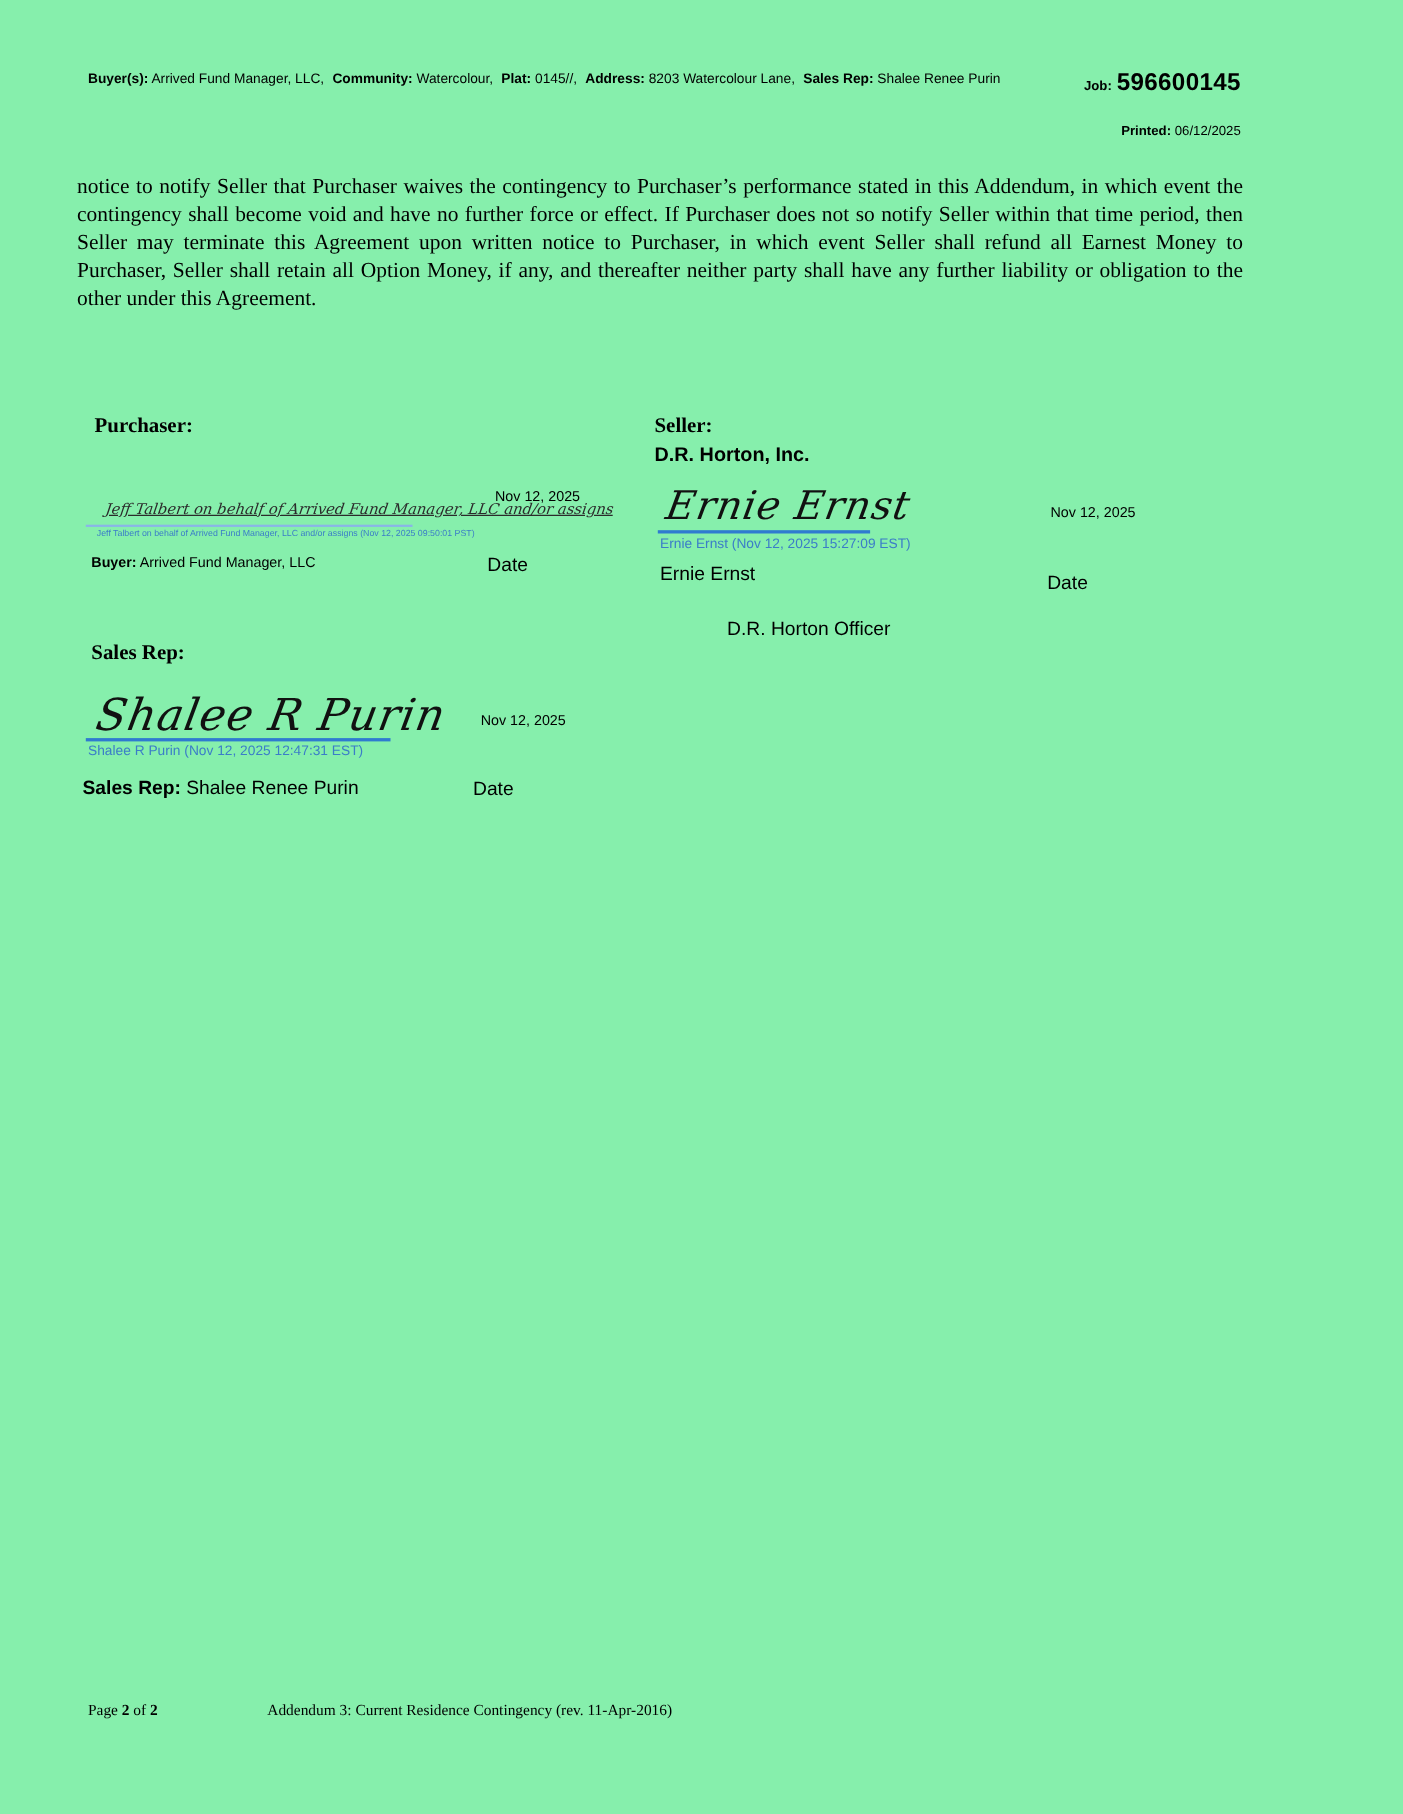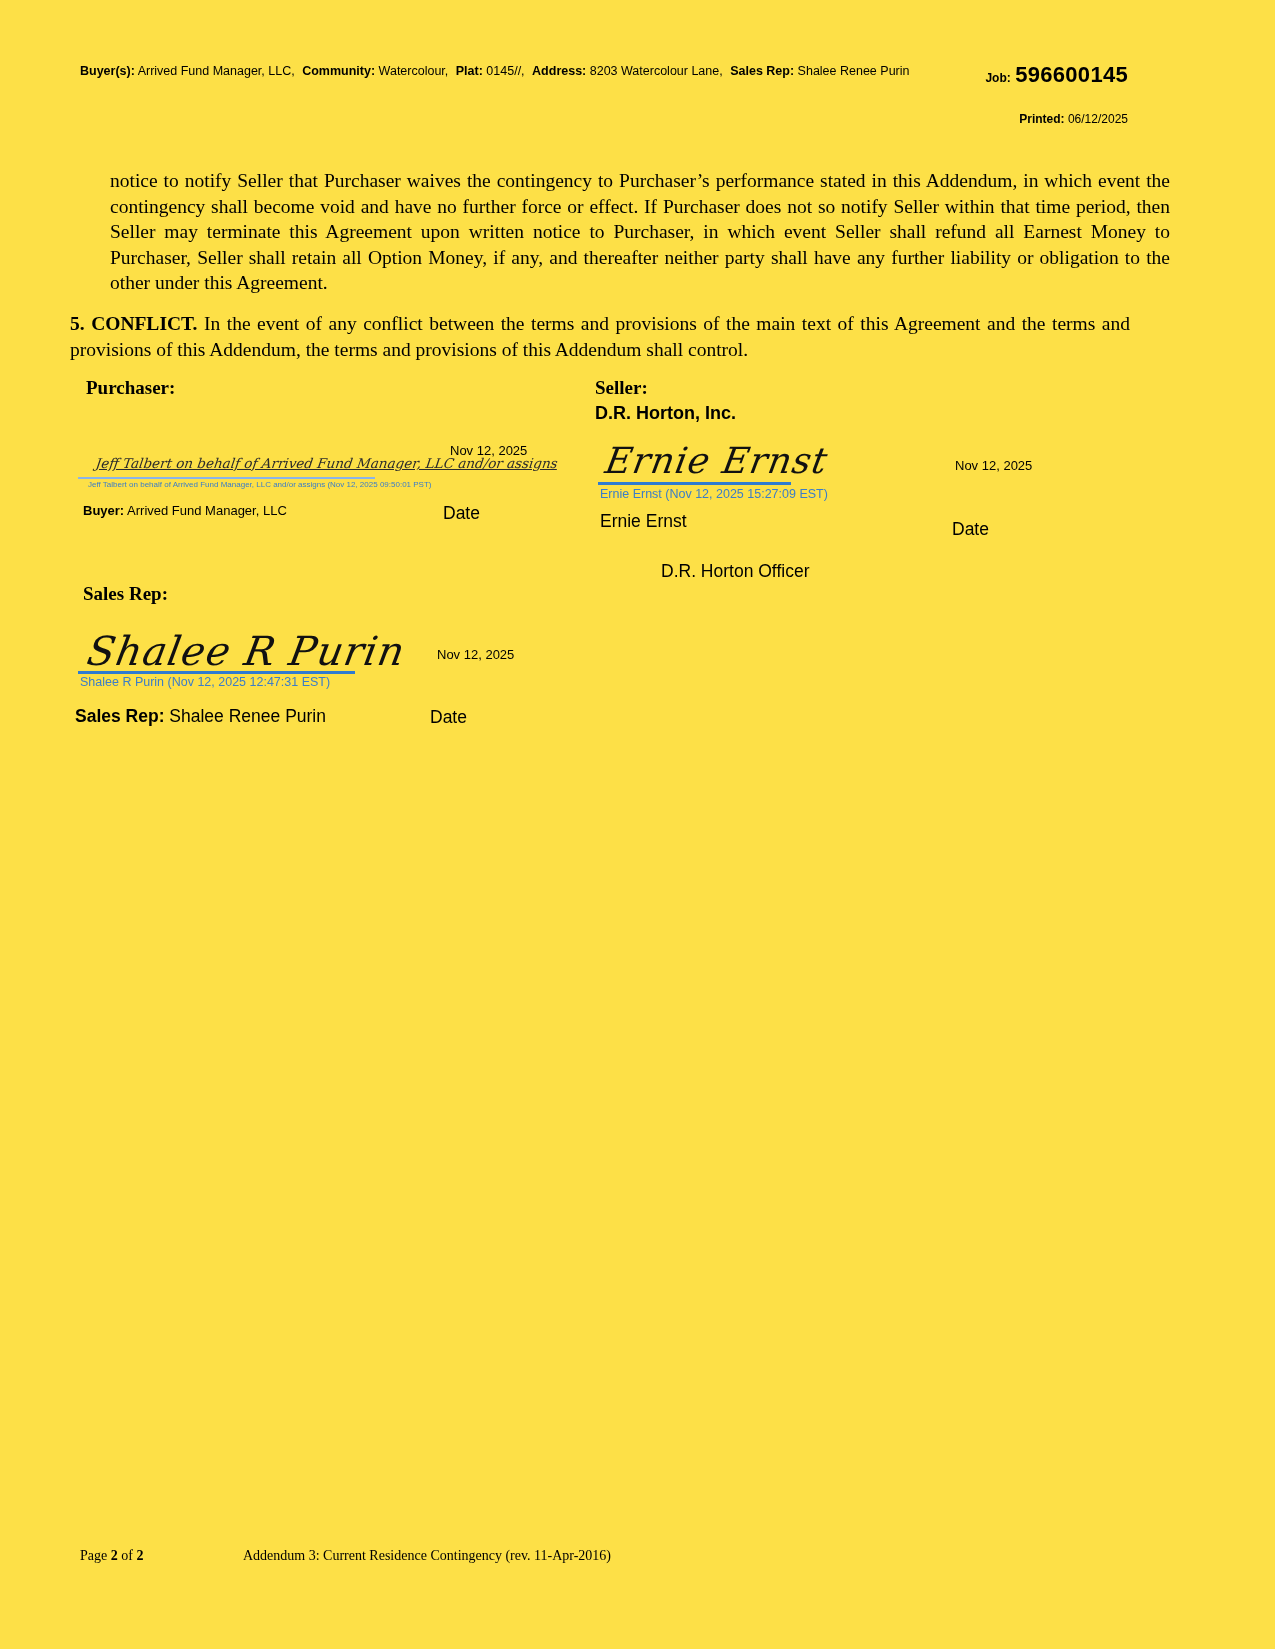--- a/index.html
+++ b/index.html
@@ -2,44 +2,43 @@
 <html><head>
 <meta charset="utf-8">
 <style>
   * { margin: 0; padding: 0; box-sizing: border-box; }
   html, body { background: #ffffff; }
   .page {
     position: relative;
     width: 1275px;
     height: 1649px;
     margin: 0 auto;
-    background: #fde047;
+    background: #86efac;
     font-family: "Liberation Serif", serif;
     color: #000000;
     overflow: hidden;
   }
   .sans { font-family: "Liberation Sans", sans-serif; }
   .serif { font-family: "Liberation Serif", serif; }
   .abs { position: absolute; }
   .b { font-weight: bold; }
 
   
   .header-info { left: 80px; top: 64px; font-size: 12.5px; white-space: nowrap; }
   .header-info .seg { margin-right: 4px; }
   .job-line { right: 147px; top: 62px; white-space: nowrap; }
   .job-label { font-size: 12px; font-weight: bold; }
   .job-number { font-size: 22px; font-weight: bold; letter-spacing: 0.3px; }
   .printed-line { right: 147px; top: 112px; font-size: 12px; white-space: nowrap; }
 
   
   .para {
-    left: 70px; top: 168px; width: 1060px;
+    left: 70px; top: 157px; width: 1060px;
     font-size: 19.5px; line-height: 25.6px;
     text-align: justify;
-    margin-left: 40px;
   }
   .section5 {
     left: 70px; top: 311px; width: 1060px;
     font-size: 19.5px; line-height: 25.6px;
     text-align: justify;
   }
 
   
   .purchaser-heading { left: 86px; top: 377px; font-size: 19px; font-weight: bold; }
   .seller-heading { left: 595px; top: 377px; font-size: 19px; font-weight: bold; }
@@ -111,21 +110,20 @@
     <span class="job-number">596600145</span>
   </div>
 
   <div class="abs printed-line sans">
     <span class="b">Printed:</span>
     <span>06/12/2025</span>
   </div>
 
   <p class="abs para serif">notice to notify Seller that Purchaser waives the contingency to Purchaser’s performance stated in this Addendum, in which event the contingency shall become void and have no further force or effect. If Purchaser does not so notify Seller within that time period, then Seller may terminate this Agreement upon written notice to Purchaser, in which event Seller shall refund all Earnest Money to Purchaser, Seller shall retain all Option Money, if any, and thereafter neither party shall have any further liability or obligation to the other under this Agreement.</p>
 
-  <p class="abs section5 serif"><span class="b">5. CONFLICT.</span><span>  In the event of any conflict between the terms and provisions of the main text of this Agreement and the terms and provisions of this Addendum, the terms and provisions of this Addendum shall control.</span></p>
 
   <div class="abs purchaser-heading serif">Purchaser:</div>
   <div class="abs seller-heading serif">Seller:</div>
   <div class="abs seller-company sans">D.R. Horton, Inc.</div>
 
   <div class="abs buyer-sig script">Jeff Talbert on behalf of Arrived Fund Manager, LLC and/or assigns</div>
   <div class="abs buyer-sig-line"></div>
   <div class="abs buyer-sig-stamp sans">Jeff Talbert on behalf of Arrived Fund Manager, LLC and/or assigns (Nov 12, 2025 09:50:01 PST)</div>
   <div class="abs buyer-sig-date sans">Nov 12, 2025</div>
   <div class="abs buyer-line sans"><span class="b">Buyer:</span><span> Arrived Fund Manager, LLC</span></div>

